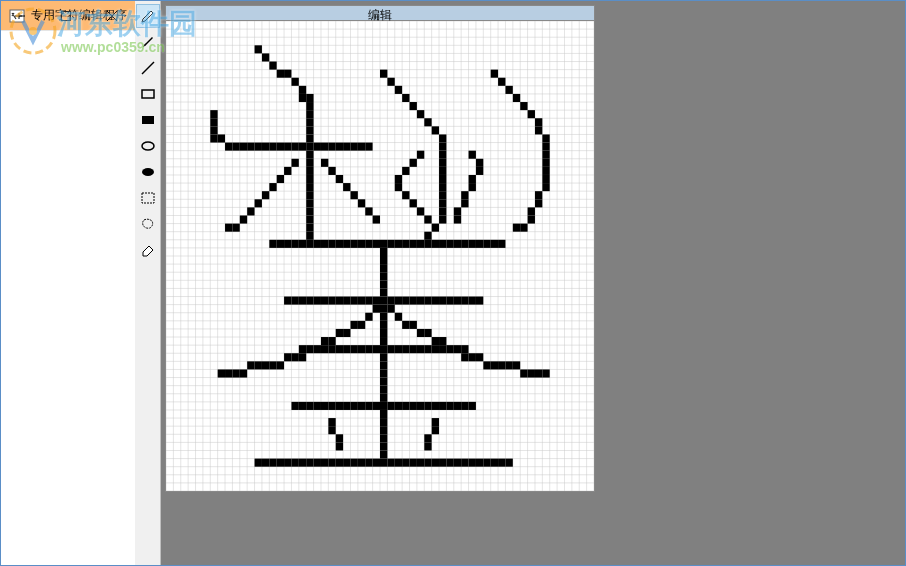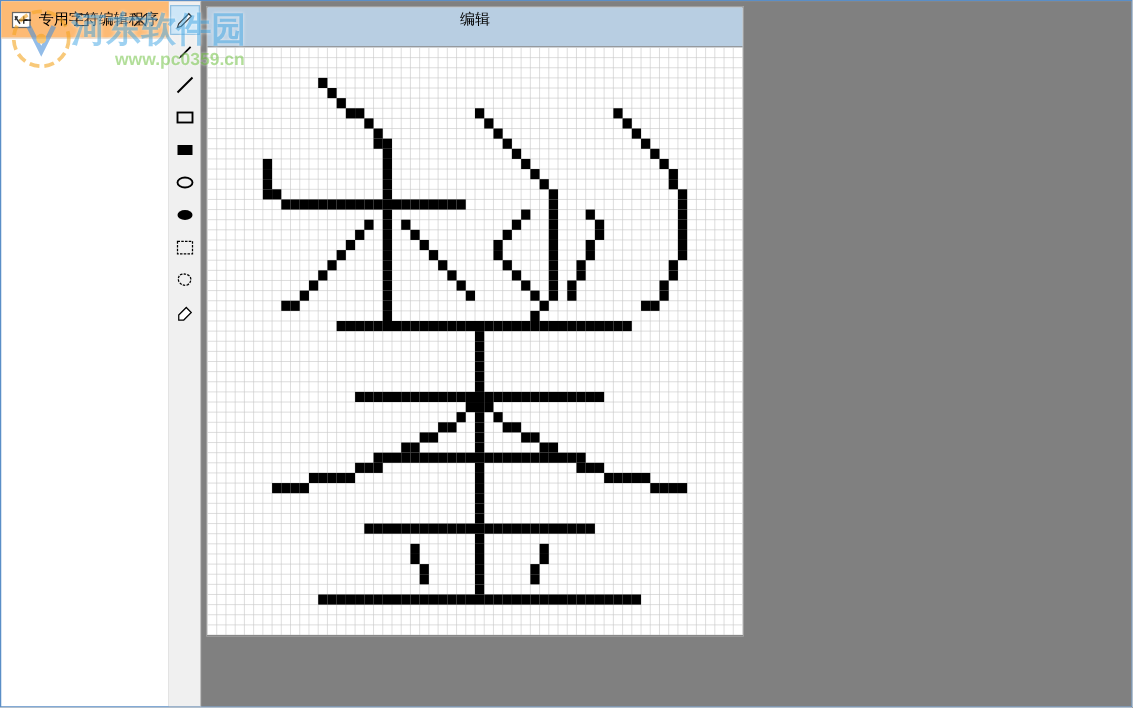--- a/index.html
+++ b/index.html
@@ -15,26 +15,26 @@
 .infobar { height: 20px; display: flex; align-items: center; padding: 0 4px; gap: 16px; font-size: 12px; border-bottom: 1px solid #c0c0c0; background: #fff; }
 .info-item { display: flex; gap: 4px; }
 .info-label { color: #000; }
 .info-value { color: #000; }
 .workspace { flex: 1; display: flex; background: #808080; }
 .toolbar { width: 26px; background: #f0f0f0; border-right: 1px solid #c0c0c0; display: flex; flex-direction: column; padding: 2px 0; }
 .tool-btn { width: 24px; height: 24px; margin: 1px; display: flex; align-items: center; justify-content: center; cursor: pointer; border: 1px solid transparent; }
 .tool-btn.active { background: #cde6f7; border: 1px solid #92c0e0; }
 .canvas-area { flex: 1; background: #808080; padding: 4px 0 0 4px; }
 .editor-window { width: 430px; background: #fff; border: 1px solid #888; }
-.editor-title { height: 32px; background: #b8cee2; text-align: center; font-size: 12px; line-height: 18px; border-bottom: 1px solid #888; }
+.editor-title { height: 15px; background: #b8cee2; text-align: center; font-size: 12px; line-height: 18px; border-bottom: 1px solid #888; }
 .pixel-canvas { width: 428px; height: 470px; background: #fff; }
 .watermark { position: absolute; top: 0; left: 0; width: 230px; height: 65px; pointer-events: none; opacity: 0.6; z-index: 100; }
 .watermark .logo-circle { position: absolute; width: 48px; height: 48px; left: 8px; top: 6px; }
 .watermark .wm-text { position: absolute; left: 56px; top: 4px; font-size: 28px; font-weight: bold; color: #5fb4e8; font-family: "SimHei"; text-shadow: 0 0 3px #fff; }
-.watermark .wm-url { position: absolute; left: 60px; top: 38px; font-size: 14px; color: #7fc957; font-family: Arial; font-weight: bold; text-shadow: 0 0 2px #fff; margin-left: 31px; }
+.watermark .wm-url { position: absolute; left: 60px; top: 38px; font-size: 14px; color: #7fc957; font-family: Arial; font-weight: bold; text-shadow: 0 0 2px #fff; }
 svg { display: block; }
 </style>
 </head>
 <body>
 
 <div class="window">
 
   <div class="watermark">
     <svg class="logo-circle" viewBox="0 0 48 48">
       <circle cx="24" cy="24" r="22" fill="none" stroke="#f5a623" stroke-width="3" stroke-dasharray="8 4"></circle>

